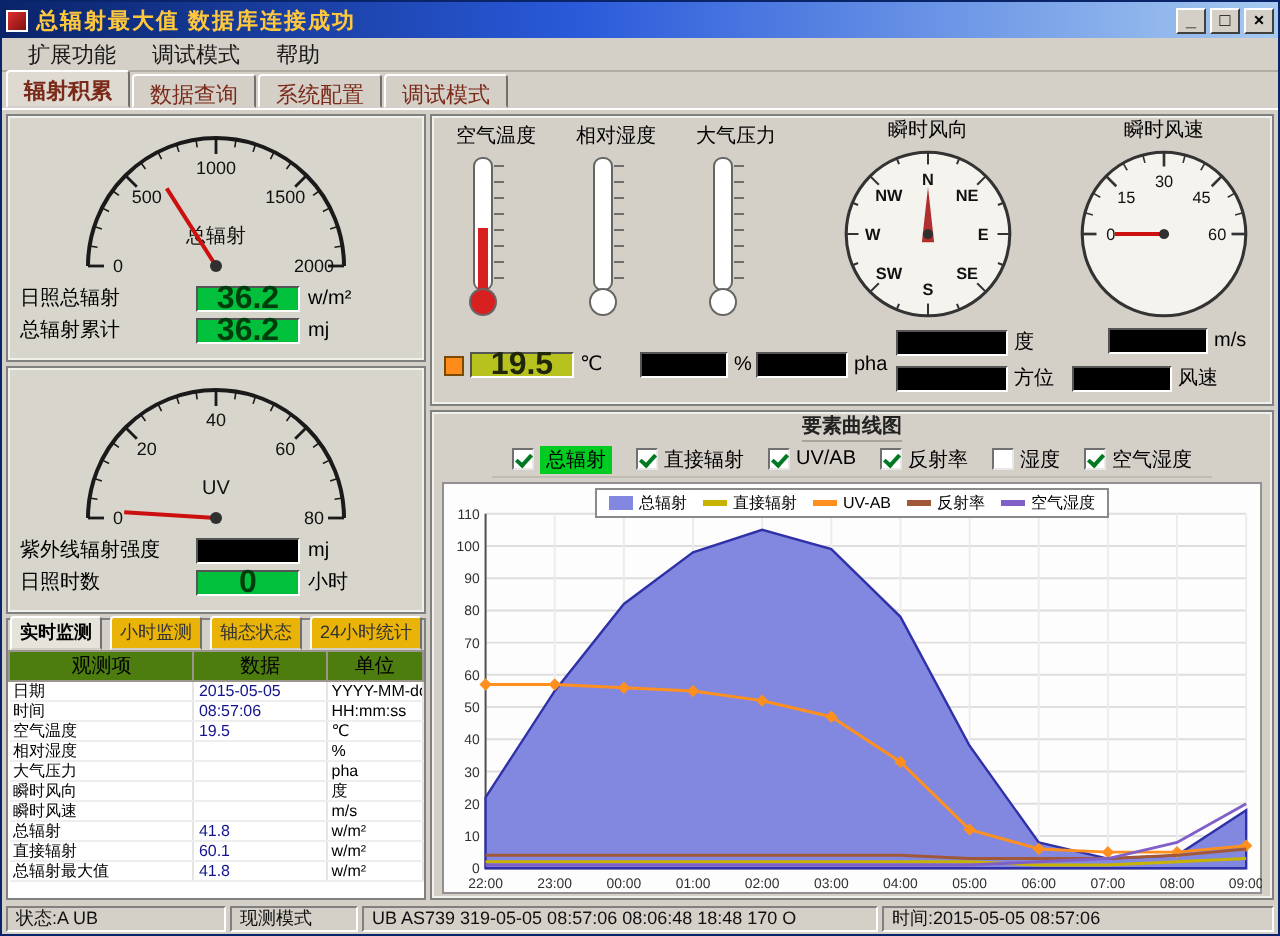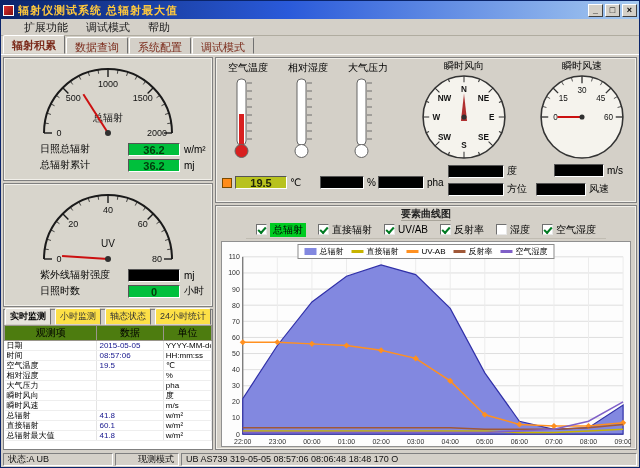--- a/index.html
+++ b/index.html
@@ -8,46 +8,46 @@
   .window{width:640px;height:468px;display:flex;flex-direction:column;border:1px solid #0a246a;background:#d4d0c8;}
 
   
   .titlebar{height:18px;flex:0 0 18px;background:linear-gradient(90deg,#0a246a 0%,#2a5ada 45%,#a6caf0 100%);display:flex;align-items:center;padding:0 2px;gap:4px;}
   .title-icon{width:11px;height:11px;background:linear-gradient(135deg,#e03030,#801010);border:1px solid #fff;flex:0 0 11px;}
   .title-text{color:#ffc83c;font-weight:bold;font-size:11px;white-space:nowrap;overflow:hidden;flex:1;letter-spacing:1px;}
   .win-controls{display:flex;gap:2px;}
   .win-btn{width:15px;height:13px;background:#d4d0c8;border:1px solid;border-color:#fff #404040 #404040 #fff;font-size:9px;line-height:11px;text-align:center;font-weight:bold;color:#000;cursor:default;}
 
   
-  .menubar{height:17px;flex:0 0 17px;display:flex;align-items:center;padding:0 14px;border-bottom:1px solid #b0aca0;}
+  .menubar{height:17px;flex:0 0 17px;display:flex;align-items:center;padding:0 4px;border-bottom:1px solid #b0aca0;}
   .menu-item{padding:1px 9px;font-size:11px;color:#1a1a1a;}
 
   
   .tabbar{height:19px;flex:0 0 19px;display:flex;align-items:flex-end;padding:1px 2px 0 2px;gap:1px;border-bottom:1px solid #fff;}
   .tab{padding:2px 8px 2px 8px;font-size:11px;color:#7b2a1a;background:#d4d0c8;border:1px solid;border-color:#fff #707070 #d4d0c8 #fff;border-radius:2px 2px 0 0;height:17px;}
   .tab.active{font-weight:bold;height:19px;border-bottom-color:#d4d0c8;background:#dedad2;}
 
   
   .main{flex:1;display:flex;padding:2px;gap:2px;min-height:0;}
   .left-col{width:210px;flex:0 0 210px;display:flex;flex-direction:column;gap:2px;min-height:0;}
   .panel{border:1px solid #808080;box-shadow:inset 0 0 0 1px #f2f0ea;background:#d8d5cc;}
   .gauge-panel{height:124px;flex:0 0 124px;padding:1px 2px;}
   .gauge-svg{width:100%;height:82px;display:block;}
   svg{font-family:inherit;}
   .lcd-row{display:flex;align-items:center;gap:4px;height:16px;padding:0 4px;font-size:10px;}
-  .lcd-row .lbl{width:84px;white-space:nowrap;overflow:hidden;margin-left:30px;}
-  .lcd{width:52px;height:13px;border:1px solid;border-color:#555 #fff #fff #555;background:#00c03c;color:#003c0c;font-weight:bold;font-size:11px;text-align:center;line-height:12px;}
+  .lcd-row .lbl{width:84px;white-space:nowrap;overflow:hidden;}
+  .lcd{width:52px;height:13px;border:1px solid;border-color:#555 #fff #fff #555;background:#00c03c;color:#003c0c;font-weight:bold;font-size:16px;text-align:center;line-height:12px;}
   .lcd.dark{background:#000;color:#00e040;}
   .lcd.amber{background:#b8c21e;color:#20260a;}
   .unit{font-size:10px;white-space:nowrap;}
 
   
   .table-area{flex:1;display:flex;flex-direction:column;min-height:0;border:1px solid #808080;background:#fff;}
   .subtabs{height:15px;flex:0 0 15px;display:flex;background:#d4d0c8;align-items:flex-end;padding:1px 1px 0 1px;gap:1px;justify-content:space-between;}
-  .subtab{font-size:9px;padding:1px 4px;border:1px solid;border-color:#fff #707070 #d4d0c8 #fff;border-radius:2px 2px 0 0;background:#fde047;color:#333;}
+  .subtab{font-size:9px;padding:1px 4px;border:1px solid;border-color:#fff #707070 #d4d0c8 #fff;border-radius:2px 2px 0 0;background:#eab308;color:#333;}
   .subtab.active{background:#e6e3db;font-weight:bold;color:#000;}
   table.data{width:100%;border-collapse:collapse;background:#fff;table-layout:fixed;}
   table.data th{font-size:10px;font-weight:normal;background:#4d7c0f;border:1px solid #9a968c;height:13px;}
   table.data td{font-size:8px;height:9px;line-height:9px;padding:0 2px;border-right:1px solid #e4e4e4;border-bottom:1px solid #eee;white-space:nowrap;overflow:hidden;}
   table.data td:nth-child(2){color:#14148c;}
   .tbl-wrap{flex:1;overflow:hidden;}
 
   
   .right-col{flex:1;display:flex;flex-direction:column;gap:2px;min-height:0;}
   .sensor-panel{height:146px;flex:0 0 146px;position:relative;border:1px solid #808080;box-shadow:inset 0 0 0 1px #f2f0ea;}
@@ -71,33 +71,33 @@
   .chart-wrap svg{width:100%;height:100%;display:block;}
   .legend{position:absolute;top:3px;left:50%;transform:translateX(-50%);display:flex;align-items:center;gap:8px;background:#fff;border:1px solid #8a8a8a;padding:1px 6px;font-size:8px;white-space:nowrap;}
   .legend-item{display:inline-flex;align-items:center;gap:3px;}
   .legend-swatch{width:12px;height:3px;display:inline-block;}
   .legend-swatch.area{height:7px;}
 
   
   .statusbar{height:15px;flex:0 0 15px;display:flex;gap:2px;padding:1px 2px;font-size:9px;background:#d4d0c8;}
   .status-cell{border:1px solid;border-color:#808080 #fff #fff #808080;padding:0 4px;line-height:11px;white-space:nowrap;overflow:hidden;color:#111;}
   .status-cell:nth-child(1){width:110px;flex:0 0 110px;}
-  .status-cell:nth-child(2){width:64px;flex:0 0 64px;text-align:right;}
+  .status-cell:nth-child(2){width:64px;flex:0 0 64px;text-align:left;}
   .status-cell:nth-child(3){flex:1;}
   .status-cell:nth-child(4){width:196px;flex:0 0 196px;}
   .status-cell:nth-child(5){width:118px;flex:0 0 118px;}
 </style>
 </head>
 <body>
 
 <div class="window">
 
   <div class="titlebar">
     <span class="title-icon"></span>
-    <span class="title-text">辐射仪测试系统    总辐射最大值</span>
+    <span class="title-text">总辐射最大值    数据库连接成功</span>
     <span class="win-controls" id="win-controls">
         <span class="win-btn">_</span>
         <span class="win-btn">□</span>
         <span class="win-btn">×</span>
       </span>
   </div>
 
   <div class="menubar" id="menubar">
       <span class="menu-item">扩展功能</span>
       <span class="menu-item">调试模式</span>
@@ -543,15 +543,16 @@
         </div>
       </div>
 
     </div>
   </div>
 
   <div class="statusbar" id="statusbar">
       <span class="status-cell">状态:A UB</span>
       <span class="status-cell">现测模式</span>
       <span class="status-cell">UB AS739 319-05-05 08:57:06 08:06:48 18:48 170 O</span>
+      <span class="status-cell">时间:2015-05-05 08:57:06</span>
     </div>
 
 </div>
 
 </body></html>

